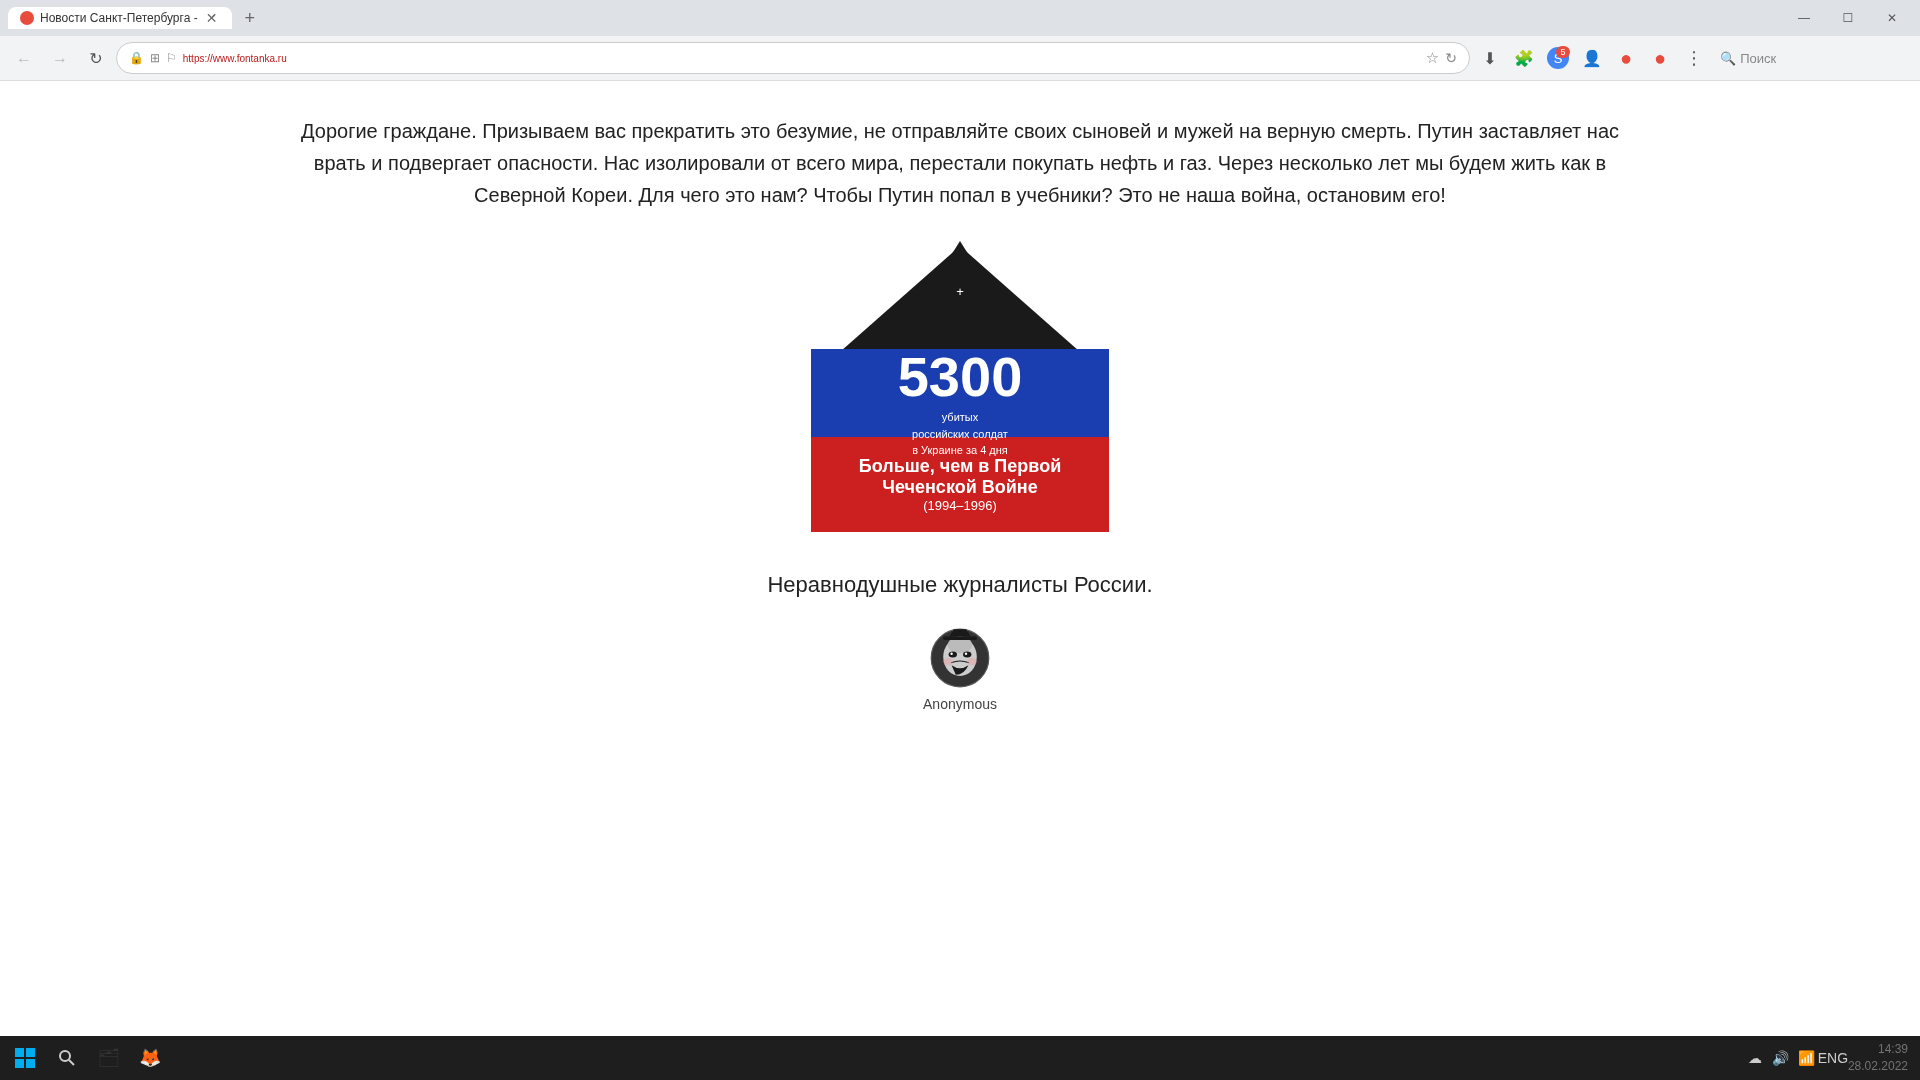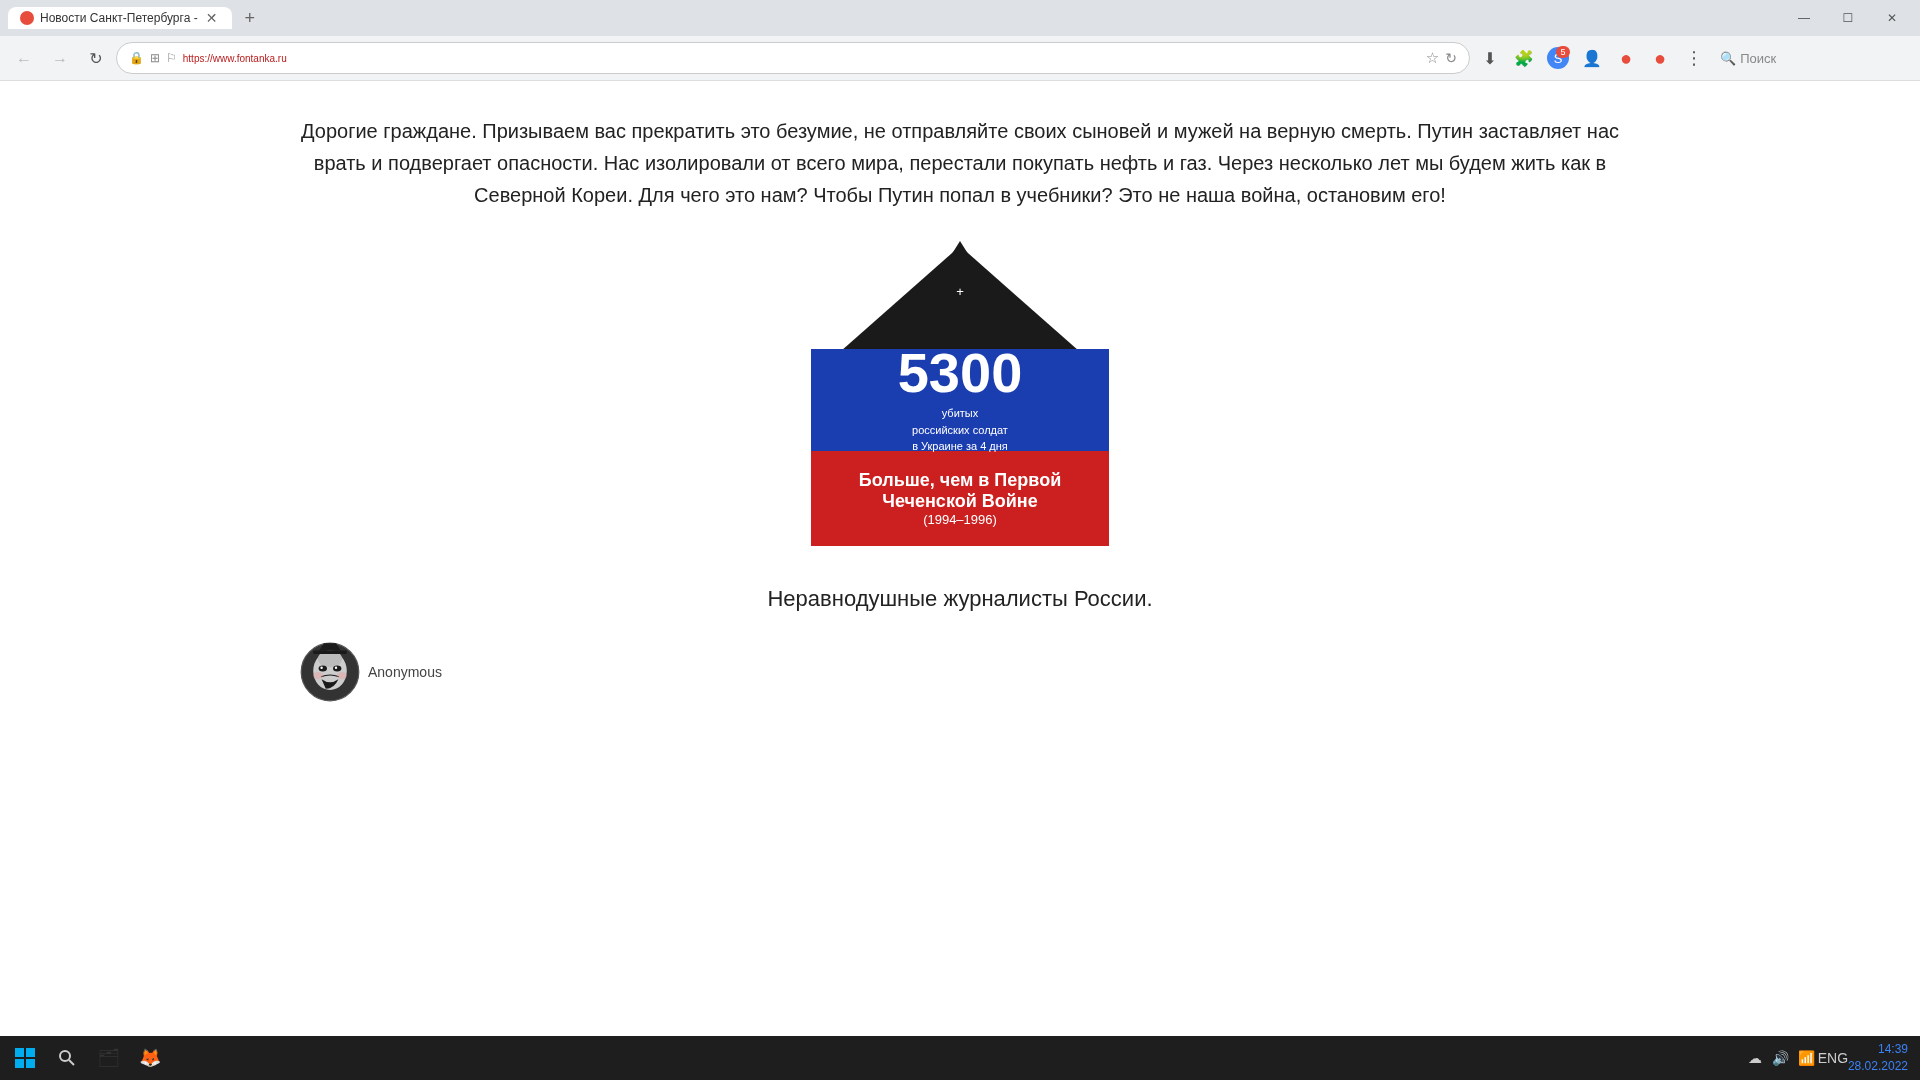--- a/index.html
+++ b/index.html
@@ -249,21 +249,21 @@
 
     .journalists-text {
       font-size: 22px;
       text-align: center;
       margin-bottom: 30px;
       color: #222;
     }
 
     .anonymous-container {
       display: flex;
-      flex-direction: row;
+      flex-direction: column;
       align-items: center;
       gap: 8px;
     }
 
     .anonymous-logo {
       width: 60px;
       height: 60px;
     }
 
     .anonymous-label {
@@ -313,29 +313,29 @@
       align-items: center;
       justify-content: center;
       font-size: 14px;
       color: #ccc;
       cursor: pointer;
     }
 
     .tray-clock {
       text-align: right;
       line-height: 1.4;
-      color: #3b82f6;
+      color: #737373;
       font-size: 12px;
     }
 
     .blue-section {
       background: #1a3db0;
-      height: 102px;
-      display: flex;
-      align-items: center;
+      height: 88px;
+      display: flex;
+      align-items: flex-start;
       justify-content: center;
       position: relative;
     }
 
     .number-block {
       text-align: center;
       color: #fff;
     }
 
     .red-section {

